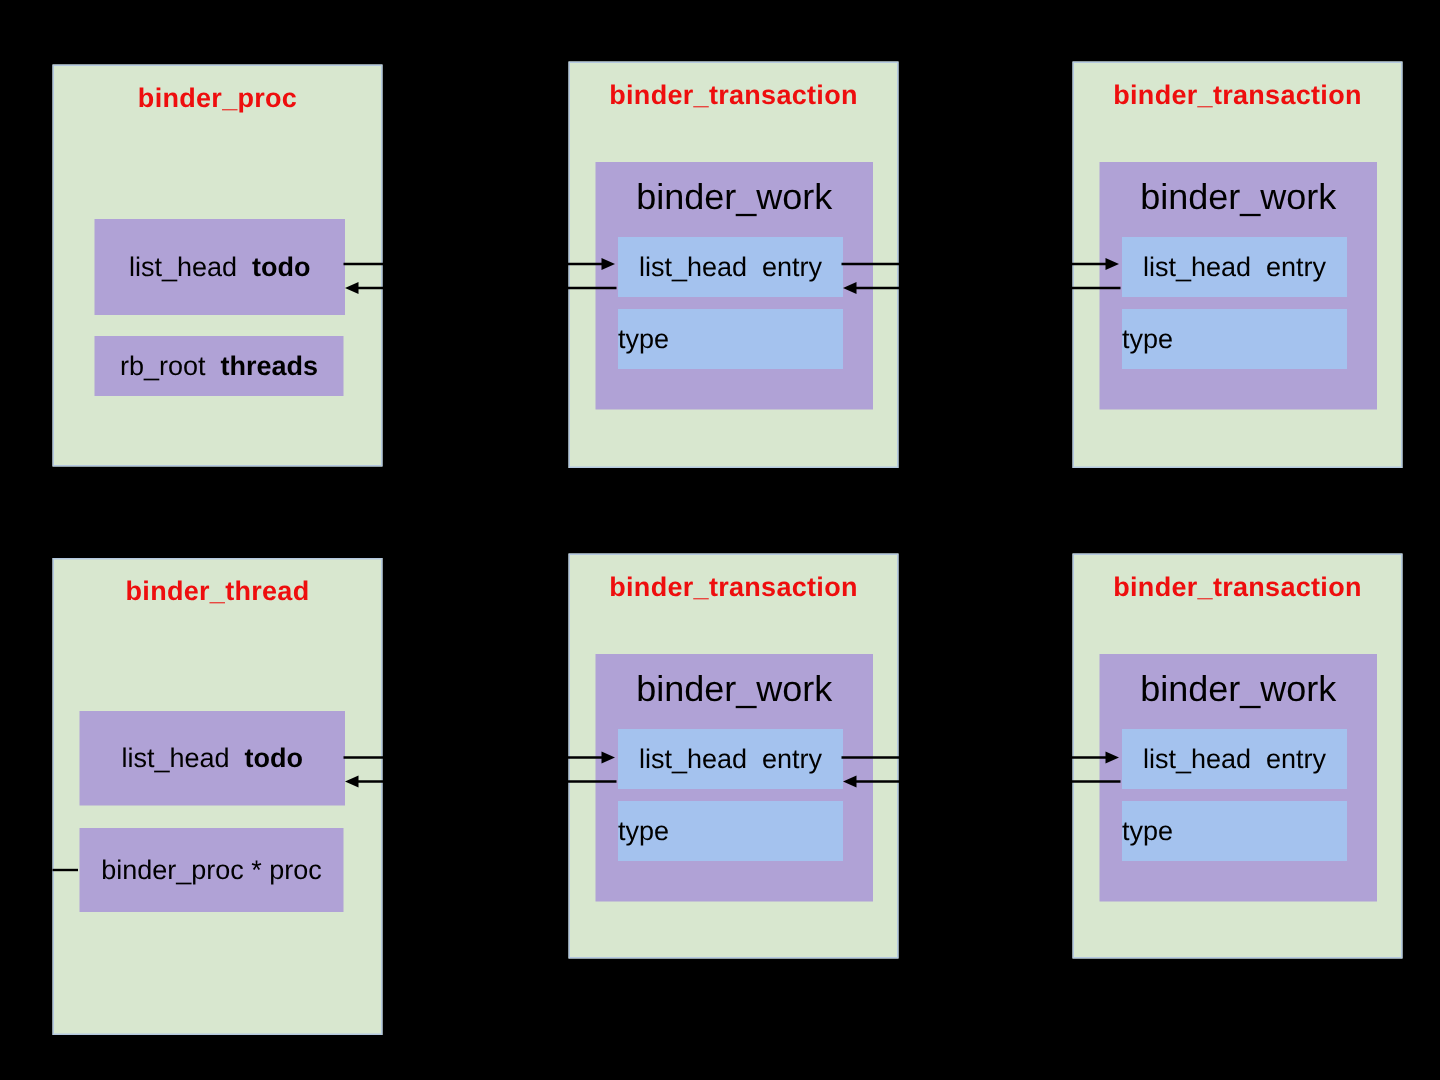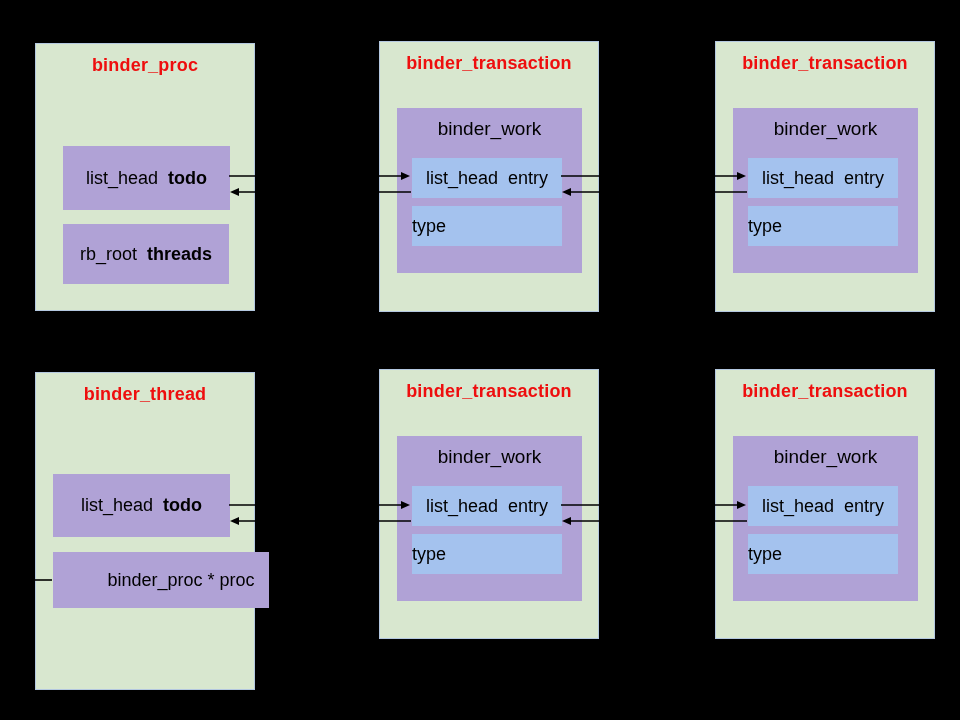--- a/index.html
+++ b/index.html
@@ -40,21 +40,21 @@
   
   .work{
     position:absolute;
     left:17px; top:66px;
     width:185px; height:165px;
     background:var(--inner-purple,#b0a2d6);
   }
   .wtitle{
     text-align:center;
     padding-top:10px;
-    font-size:19px;
+    font-size:24px;
     color:var(--text-black,#000);
   }
   .bfield{
     position:absolute;
     left:15px;
     width:150px; height:40px;
     background:var(--inner-blue,#a4c2ee);
     display:flex;
     align-items:center;
     font-size:18px;
@@ -67,23 +67,23 @@
 
   
   #box-proc   {left:35px;  top:43px;  height:268px;}
   #box-t1     {left:379px; top:41px;  height:271px;}
   #box-t2     {left:715px; top:41px;  height:271px;}
   #box-thread {left:35px;  top:372px; height:318px;}
   #box-t3     {left:379px; top:369px; height:270px;}
   #box-t4     {left:715px; top:369px; height:270px;}
 
   #proc-f1  {left:27px;top:102px;width:167px;height:64px;}
-  #proc-f2  {left:27px;top:180px;width:166px;height:60px;}
+  #proc-f2  {left:27px;top:180px;width:166px;height:40px;}
   #thread-f1{left:17px;top:101px;width:177px;height:63px;}
-  #thread-f2{left:17px;top:179px;width:176px;height:56px;padding-left:40px;}
+  #thread-f2{left:17px;top:179px;width:176px;height:56px;}
 
   svg.arrows{
     position:absolute;left:0;top:0;
     pointer-events:none;
     z-index:5;
   }
   svg.arrows line{stroke:var(--arrow-black,#000);stroke-width:1.6;}
   svg.arrows polygon{fill:var(--arrow-black,#000);}
 </style>
 </head>

